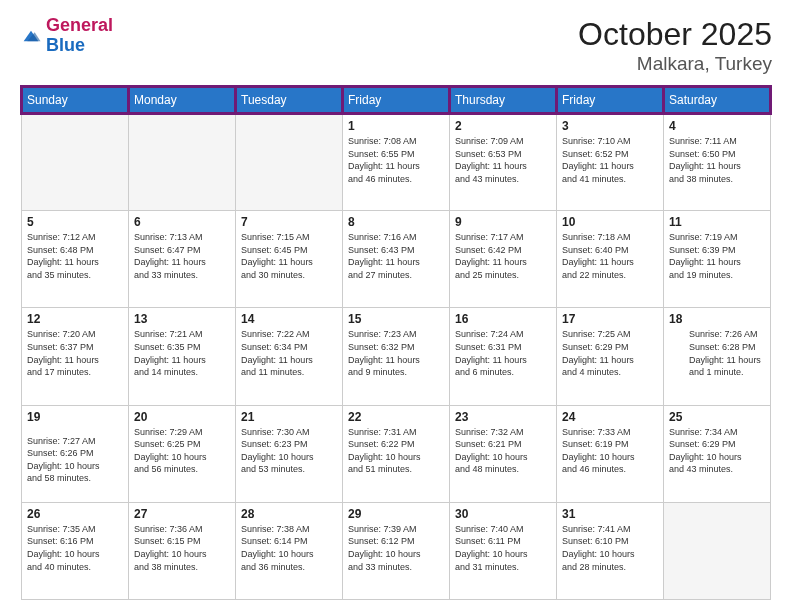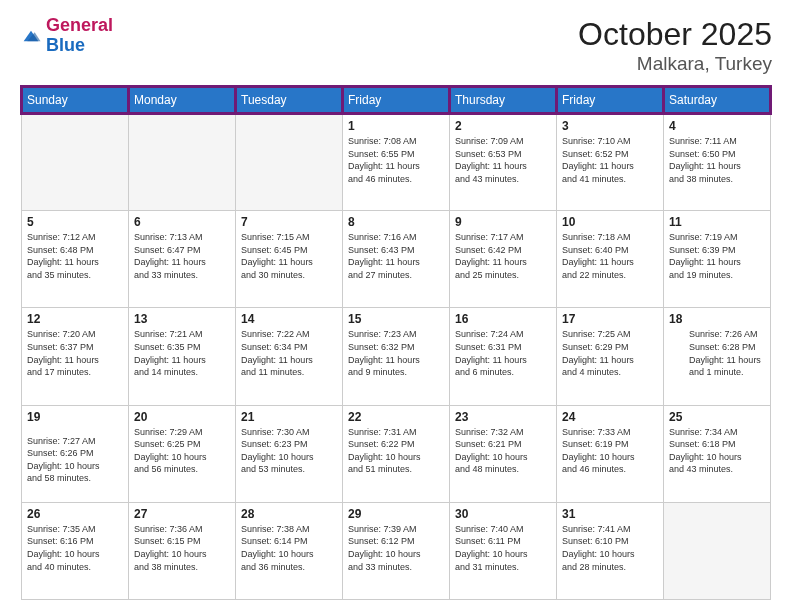--- a/index.html
+++ b/index.html
@@ -308,21 +308,21 @@
           <td>
             <span class="day-number">24</span>
             <div class="day-info" style="white-space: pre-line;">Sunrise: 7:33 AM
 Sunset: 6:19 PM
 Daylight: 10 hours
 and 46 minutes.</div>
           </td>
           <td>
             <span class="day-number">25</span>
             <div class="day-info" style="white-space: pre-line;">Sunrise: 7:34 AM
-Sunset: 6:18 PM
+Sunset: 6:29 PM
 Daylight: 10 hours
 and 43 minutes.</div>
           </td>
         </tr>
         <tr>
           <td>
             <span class="day-number">26</span>
             <div class="day-info" style="white-space: pre-line;">Sunrise: 7:35 AM
 Sunset: 6:16 PM
 Daylight: 10 hours

